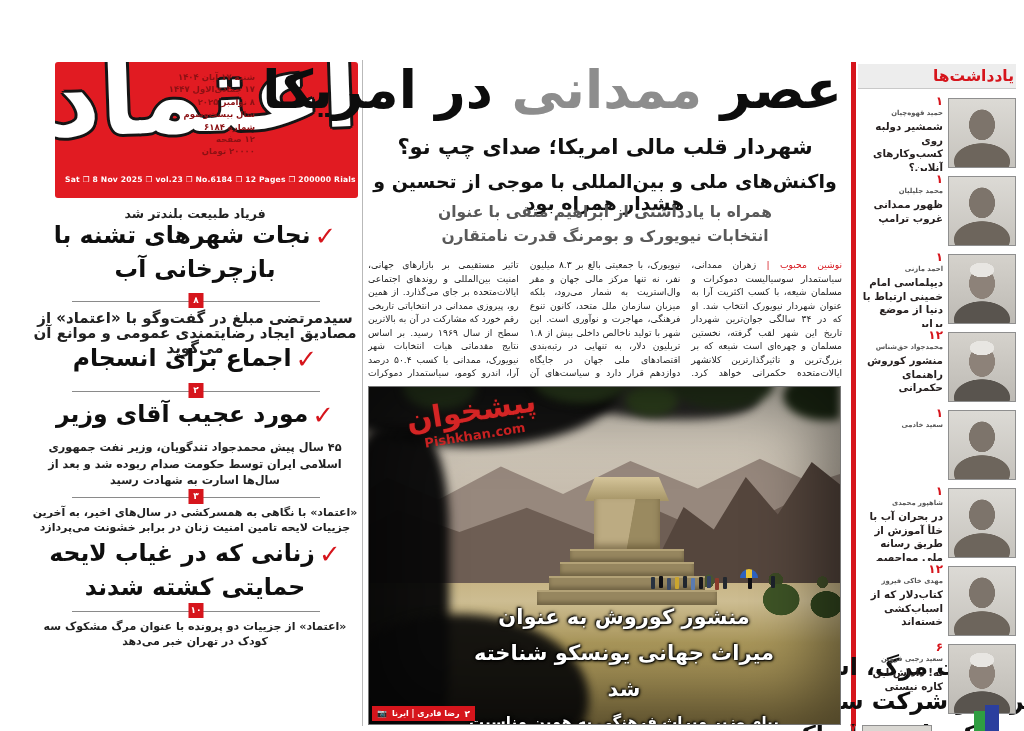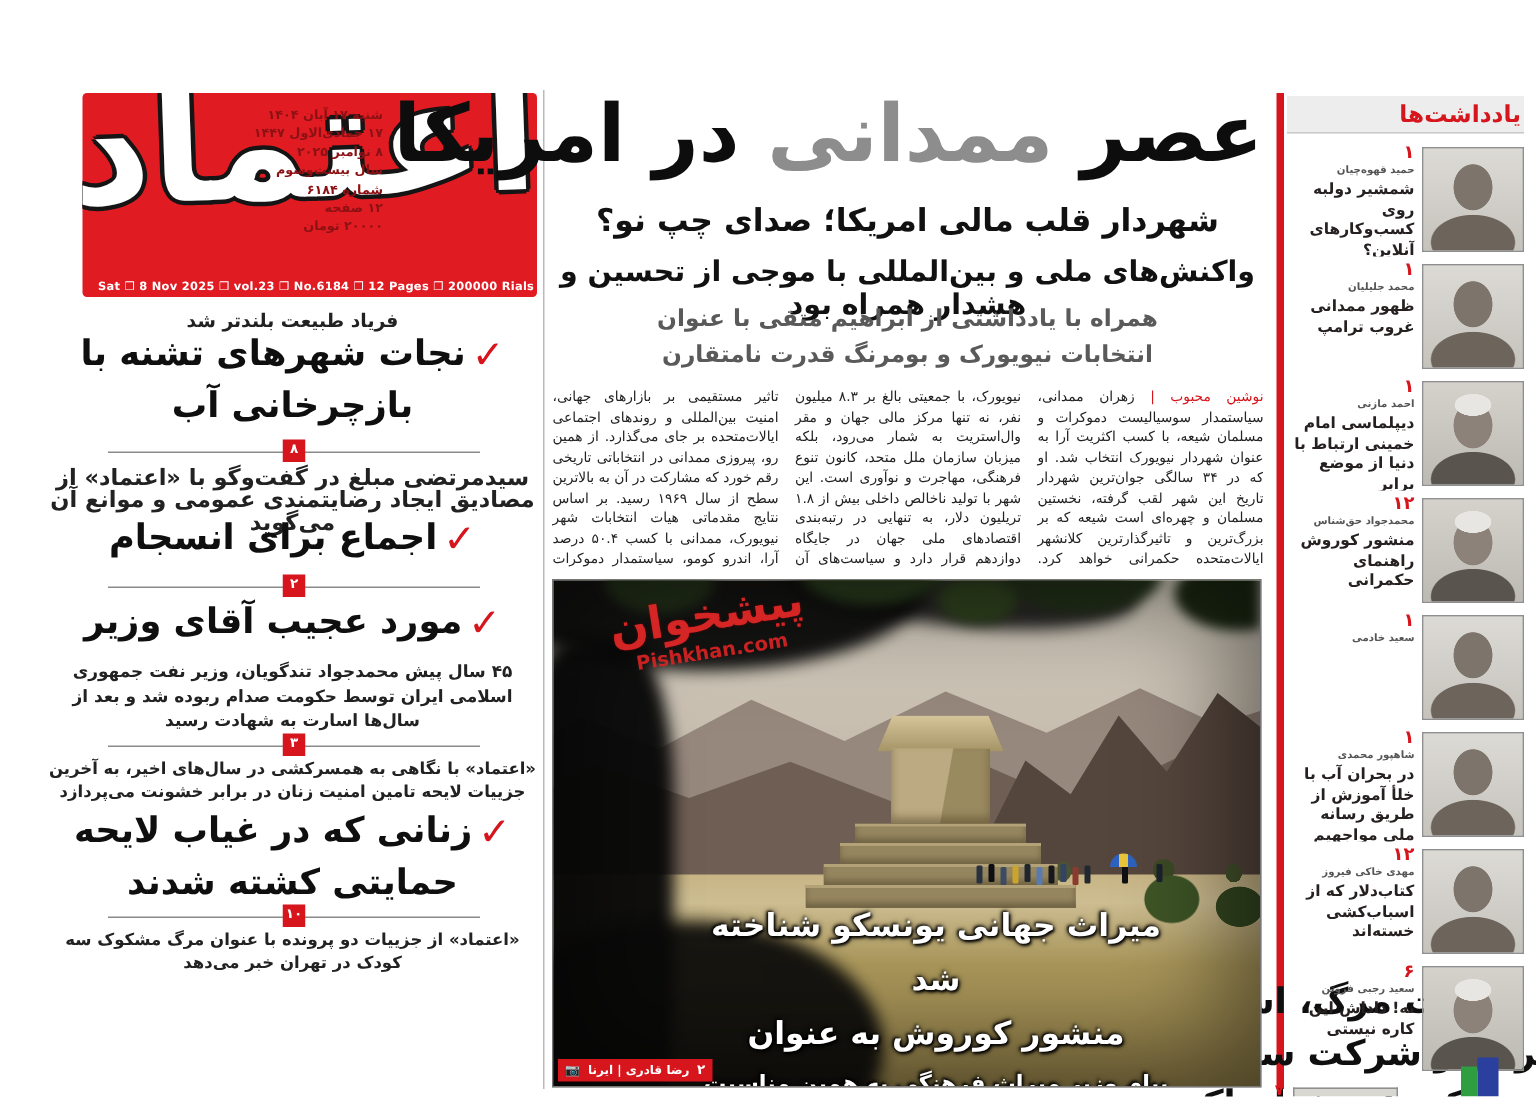--- a/index.html
+++ b/index.html
@@ -27,21 +27,21 @@
                 -2px -2px #151515,2px 2px #151515,-2px 2px #151515,2px -2px #151515;
     letter-spacing:-4px; transform:rotate(-2deg);
   }
   #logo-dates {
     position:absolute; left:72px; top:9px; width:128px;
     color:#8c1114; font-size:8.5px; font-weight:bold; line-height:12.4px;
     text-align:right; direction:rtl;
   }
   #etemad-strip {
     position:absolute; bottom:3px; left:10px; right:10px; height:20px;
-    display:flex; flex-direction:row-reverse; align-items:flex-end; gap:8px; color:#fff;
+    display:flex; flex-direction:row-reverse; align-items:flex-start; gap:8px; color:#fff;
   }
   #etemad-info { font-size:7.6px; font-weight:bold; letter-spacing:.2px; white-space:nowrap; direction:ltr; }
 
   
   .lkicker { left:30px; width:330px; text-align:center; font-weight:bold; color:#222; }
   .lhead {
     left:30px; width:330px; text-align:center; font-weight:bold; color:#0f0f0f;
     font-size:23.5px; line-height:33px; letter-spacing:-0.5px;
   }
   .chk { color:#d6151c; font-size:26px; vertical-align:-2px; padding-left:4px; font-weight:bold; }
@@ -271,22 +271,22 @@
   <div class="sil" id="sil-branch"></div>
   <div id="foliage-top"></div>
   <div id="ph-vignette"></div>
 
   <div id="ph-watermark">
     <div id="wm-fa">پیشخوان</div>
     <div id="wm-en">Pishkhan.com</div>
   </div>
 
   <div id="ph-caption">
+    <div class="c1">منشور کوروش به عنوان</div>
     <div class="c1">میراث جهانی یونسکو شناخته شد</div>
-    <div class="c1">منشور کوروش به عنوان</div>
     <div class="c2">پیام وزیر میراث فرهنگی به همین مناسبت</div>
   </div>
 
   <div id="ph-credit">
     <span class="pg">۲</span>
     <span class="nm">رضا قادری | ایرنا</span>
     <span class="cam">📷</span>
   </div>
 </div>
 

